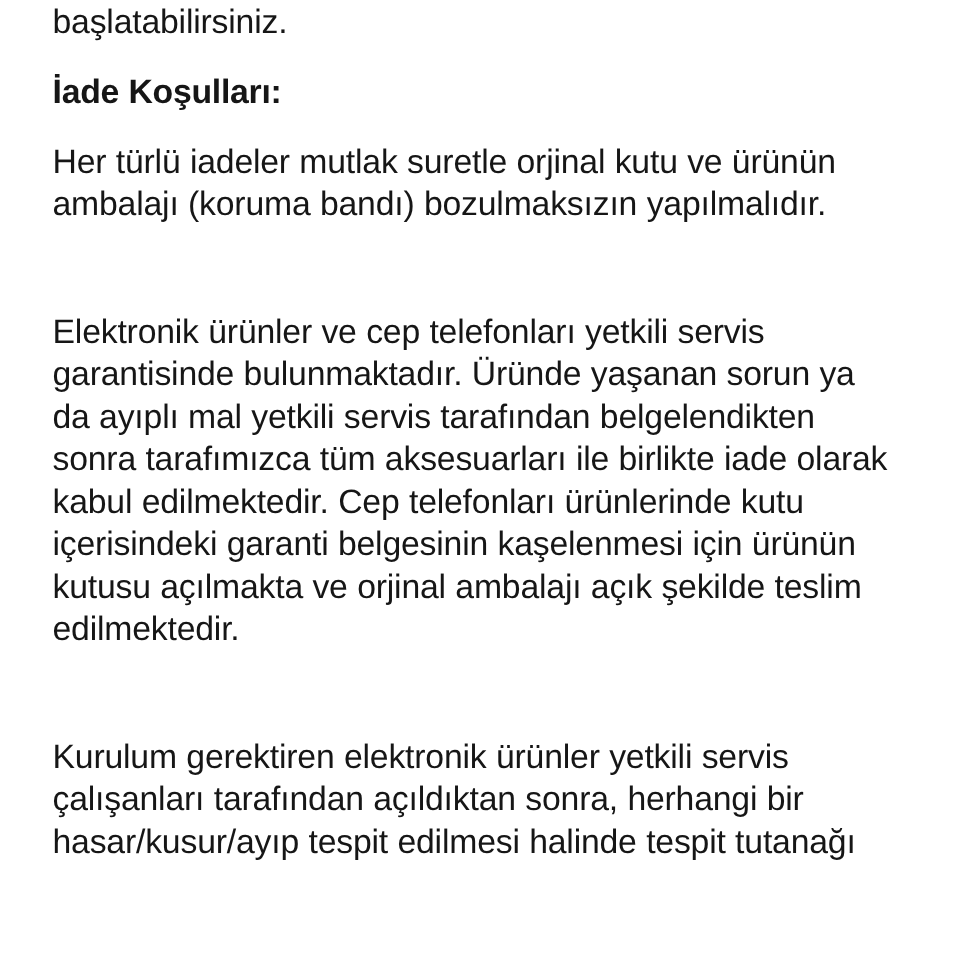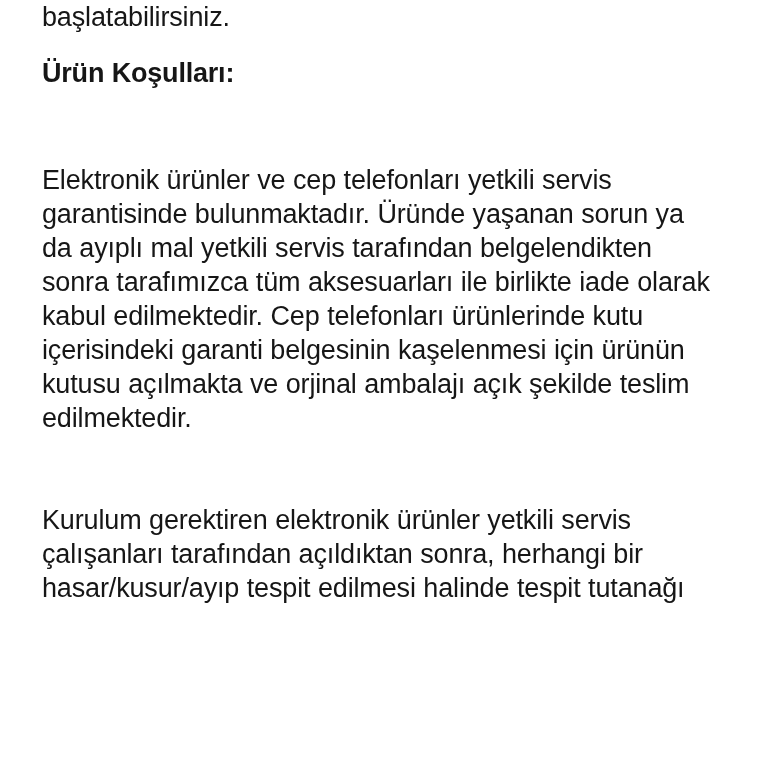--- a/index.html
+++ b/index.html
@@ -62,22 +62,23 @@
   }
 </style>
 </head>
 <body>
 
 <div id="doc-viewport">
   <article id="doc-content">
 
     <p class="clipped-lead"><span> telefon numarası üzerinden iade sürecini başlatabilirsiniz.</span></p>
 
-    <p class="heading">Ürün Koşulları:</p>
+    <p class="heading">İade Koşulları:</p>
 
+    <p>Her türlü iadeler mutlak suretle orjinal kutu ve ürünün ambalajı (koruma bandı) bozulmaksızın yapılmalıdır.</p>
 
 
     <p class="spacer"></p>
 
     <p>Elektronik ürünler ve cep telefonları yetkili servis garantisinde bulunmaktadır. Üründe yaşanan sorun ya da ayıplı mal yetkili servis tarafından belgelendikten sonra tarafımızca tüm aksesuarları ile birlikte iade olarak kabul edilmektedir. Cep telefonları ürünlerinde kutu içerisindeki garanti belgesinin kaşelenmesi için ürünün kutusu açılmakta ve orjinal ambalajı açık şekilde teslim edilmektedir.</p>
 
     <p class="spacer"></p>
 
     <p>Kurulum gerektiren elektronik ürünler yetkili servis çalışanları tarafından açıldıktan sonra, herhangi bir hasar/kusur/ayıp tespit edilmesi halinde tespit tutanağı</p>
 

